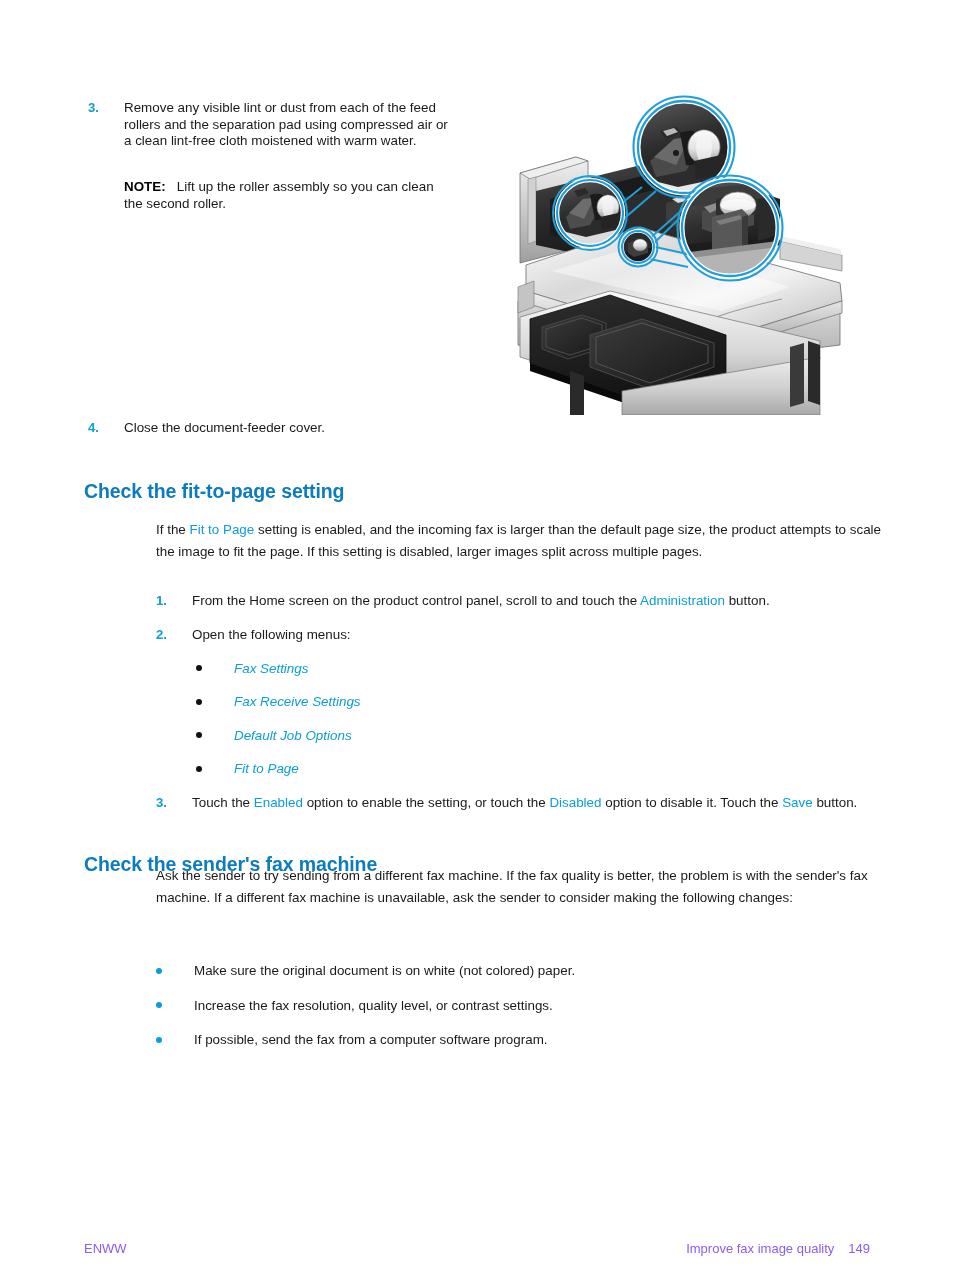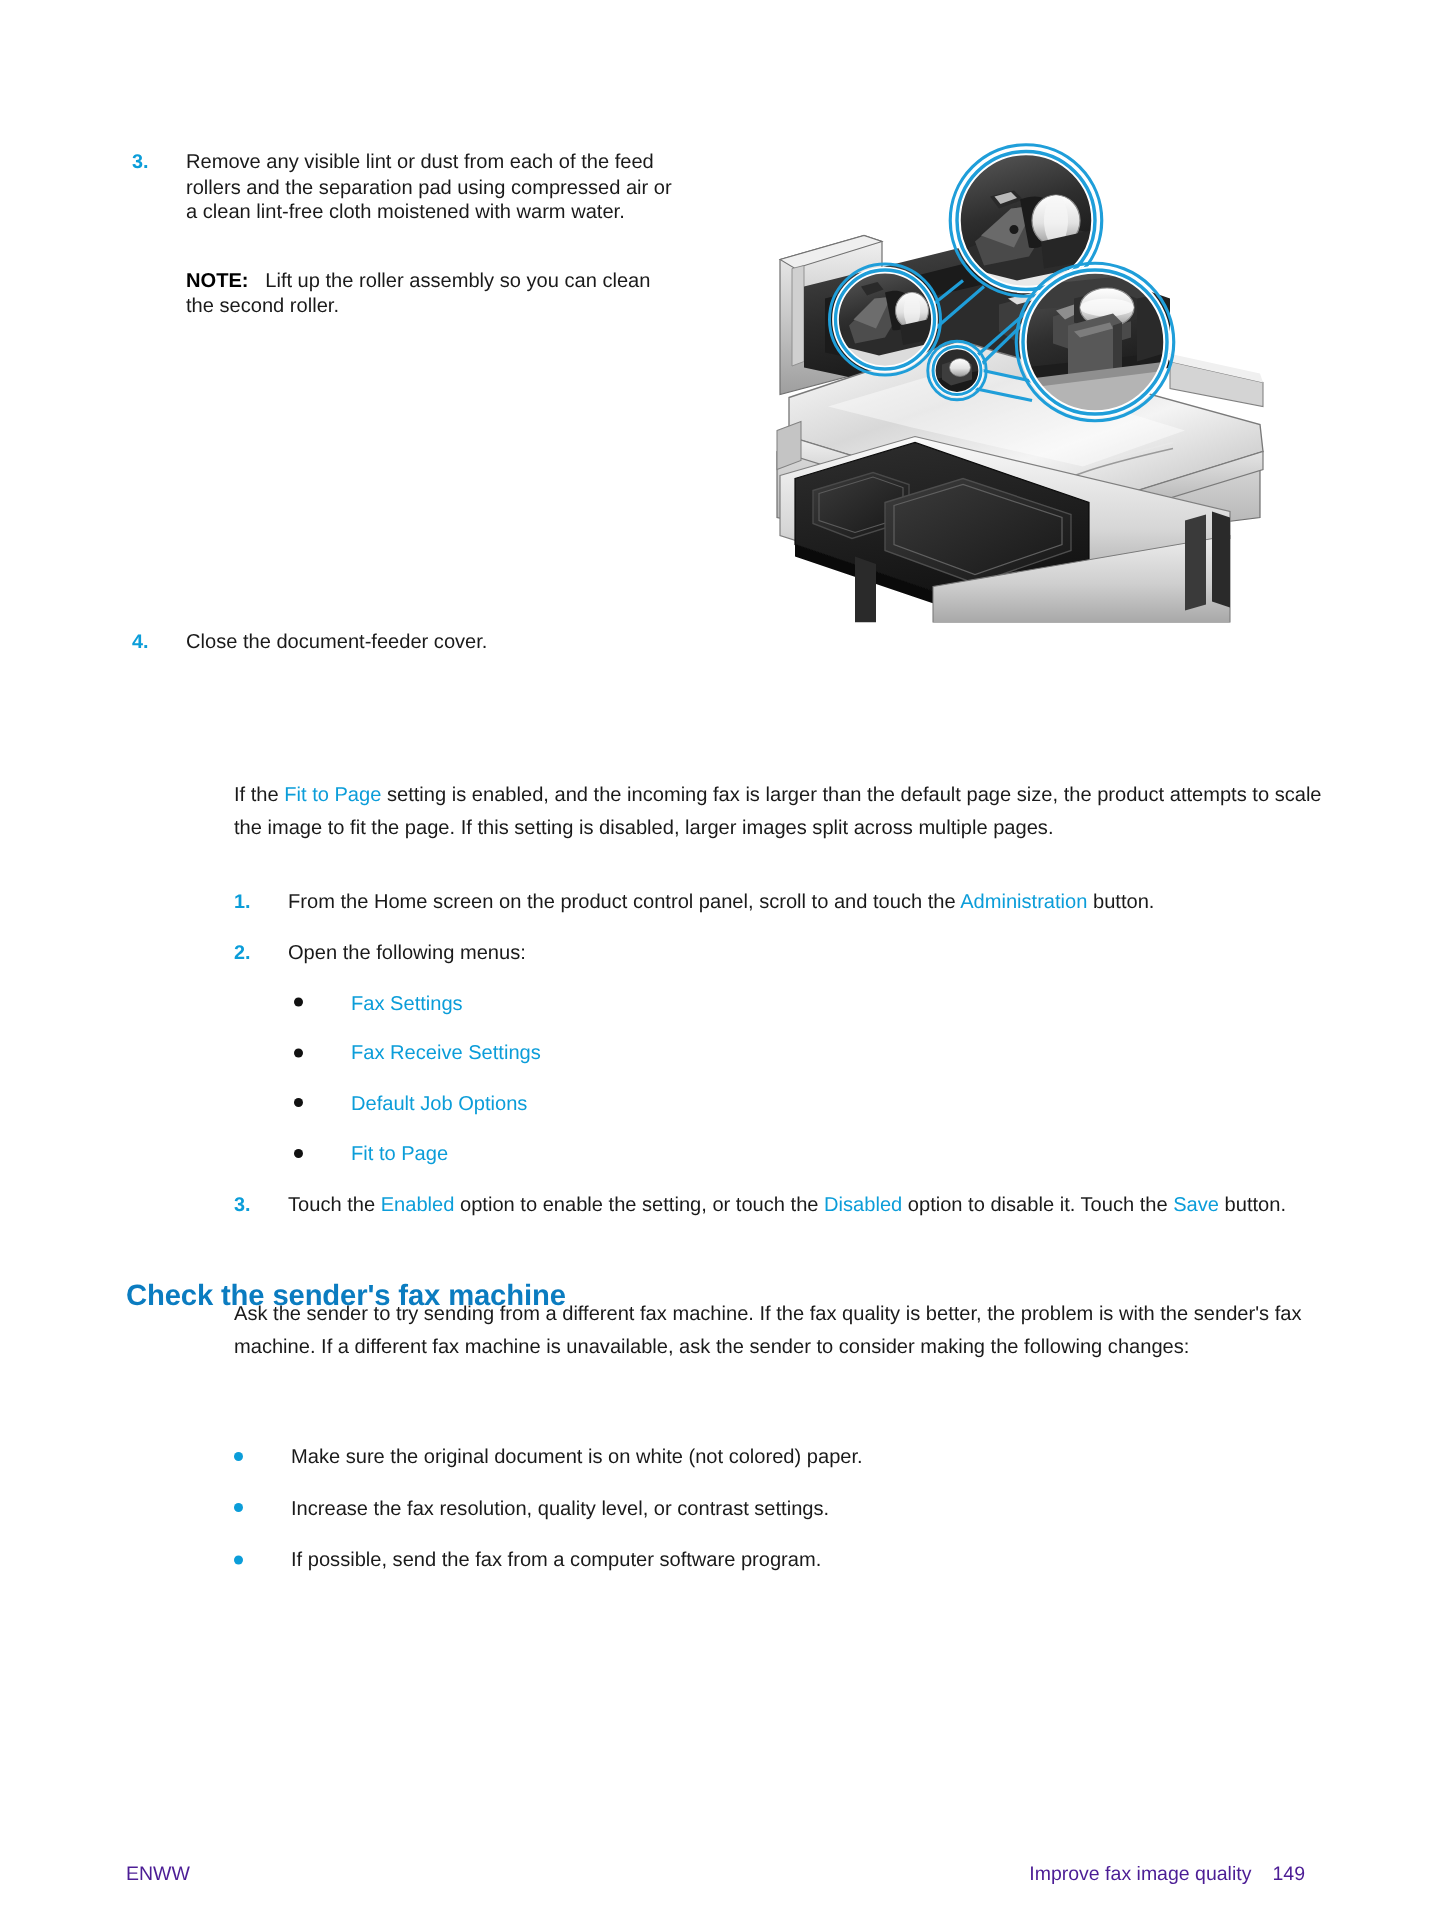--- a/index.html
+++ b/index.html
@@ -93,37 +93,37 @@
   #steps-fit     { left: 156px; top: 593px;  width: 726px; }
   #head-sender   { left: 84px;  top: 853px;  }
   #para-sender   { left: 156px; top: 865px;  width: 726px; font-size: 13.4px; line-height: 21.5px; }
   #bullets-sender{ left: 156px; top: 963px;  width: 726px; }
 
   #steps-fit .step { margin-bottom: 0; }
   .gap-1 { height: 17.5px; }
   .gap-2 { height: 17px; }
 
   .menu-list { margin-left: 40px; }
-  .menu-list .bullet { margin-bottom: 0; }
+  .menu-list .bullet { margin-bottom: 0; font-style: italic; }
   .menu-gap { height: 17px; }
 
   #bullets-sender .bullet { margin-bottom: 0; }
   .sender-gap { height: 18px; }
 
   
   .footer {
     position: absolute;
     left: 84px;
     top: 1193px;
     width: 786px;
     display: flex;
     justify-content: space-between;
     align-items: baseline;
     font-size: 13px;
-    color: #4c1d95;
+    color: #8b5cf6;
   }
   .footer-right { display: flex; gap: 14px; margin-top: 48px; }
 
   
   #illustration {
     position: absolute;
     left: 490px;
     top: 95px;
     width: 410px;
     height: 320px;
@@ -348,20 +348,21 @@
         <circle cx="148" cy="152" r="19.5" fill="none" stroke="#1f9ed9" stroke-width="1.9"></circle>
       </g>
     </svg>
   </div>
 
   <div class="abs step" id="step4-block">
     <div class="step-num">4.</div>
     <div class="step-body">Close the document-feeder cover.</div>
   </div>
 
+  <h2 class="abs section-head" id="head-fit">Check the fit-to-page setting</h2>
 
   <div class="abs" id="para-fit">
     <span>If the </span><span class="blue">Fit to Page</span><span> setting is enabled, and the incoming fax is larger than the default page size, the product attempts to scale the image to fit the page. If this setting is disabled, larger images split across multiple pages.</span>
   </div>
 
   <div class="abs" id="steps-fit">
 
     <div class="step">
       <div class="step-num">1.</div>
       <div class="step-body"><span>From the Home screen on the product control panel, scroll to and touch the </span><span class="blue">Administration</span><span> button.</span></div>

